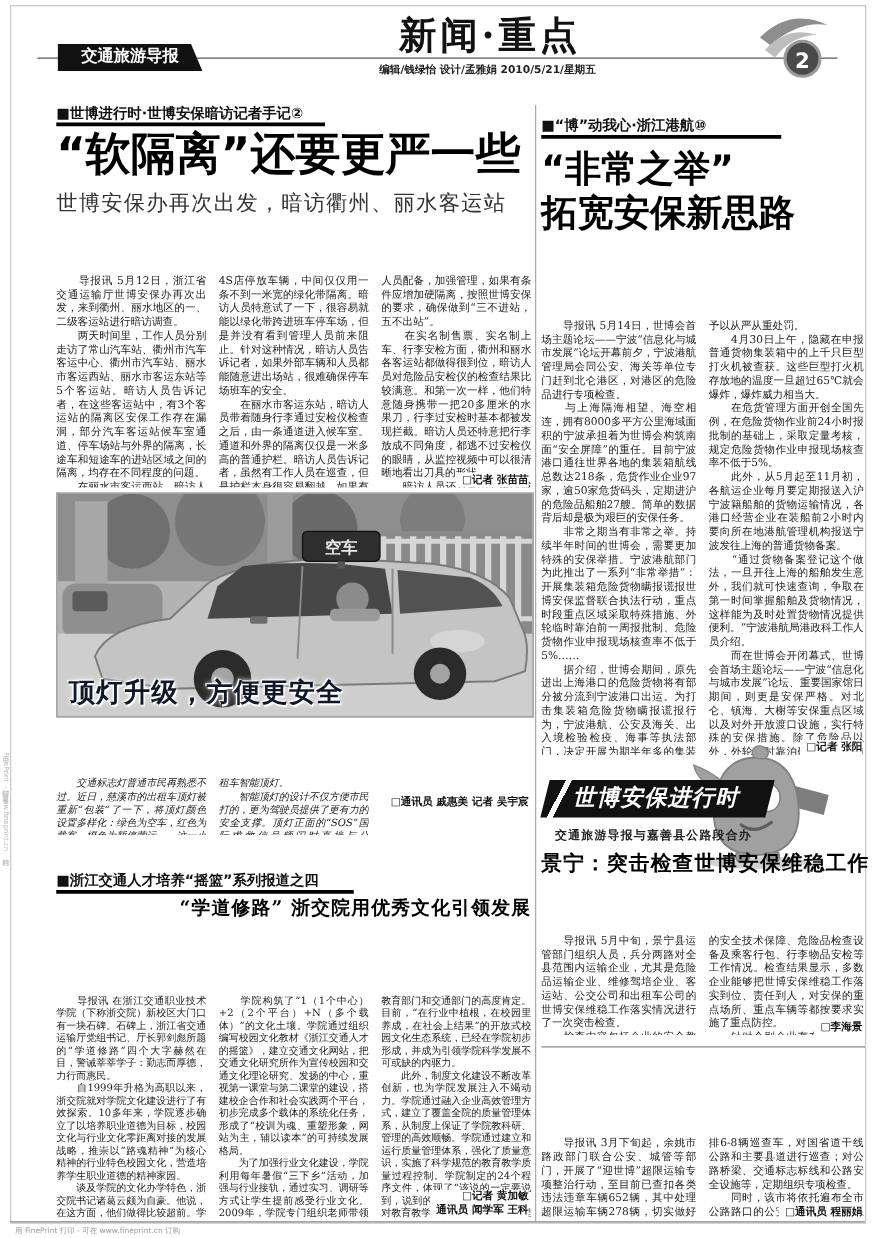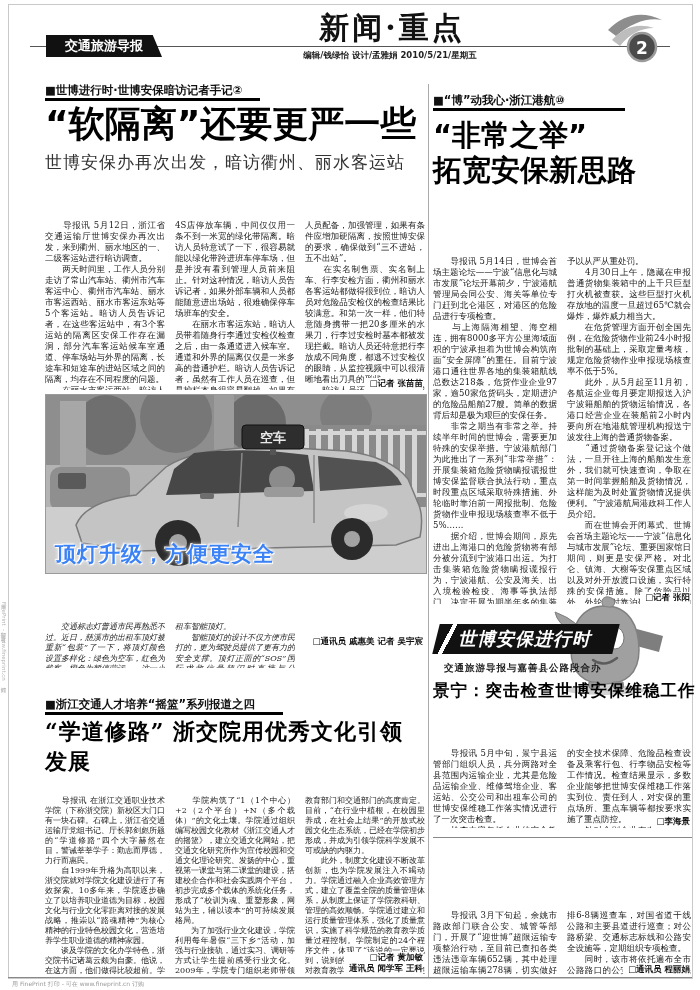--- a/index.html
+++ b/index.html
@@ -29,21 +29,21 @@
   .b-cap .col{width:120px;font-size:8px;line-height:10.5px;font-style:italic;}
   .byline{position:absolute;right:2px;bottom:0;background:#fff;padding-left:5px;
           font-weight:bold;font-size:8.5px;font-family:"DejaVu Sans",sans-serif;}
   .byline2{text-align:right;line-height:11px;}
   .vdivider{left:428px;top:84px;width:1px;height:893px;background:#aaa;}
   .hdiv-right{left:433px;top:837px;width:259px;height:1px;background:#888;}
   .bottom-rule{left:8px;top:977px;width:684px;height:1px;background:#888;}
   .photo-box{left:45px;top:394px;width:380px;height:178px;border:1px solid #9a9a9a;
              background:#bdbdbd;overflow:hidden;}
   .photo-cap{left:55px;top:540px;font-family:"DejaVu Sans",sans-serif;font-weight:bold;
-             font-size:21px;color:#3b82f6;letter-spacing:1px;
+             font-size:21px;color:#0f172a;letter-spacing:1px;
              text-shadow:0 0 3px #fff,0 0 5px #fff,1px 1px 0 #fff,-1px -1px 0 #fff;}
   .badge{left:436px;top:624px;width:180px;height:30px;background:
          linear-gradient(105deg,#111 0 7%,#fff 7% 9.5%,#111 9.5% 100%);
          transform:skewX(-14deg);color:#fff;font-family:"DejaVu Sans",sans-serif;
          font-weight:bold;font-size:18px;line-height:30px;text-align:center;letter-spacing:1px;}
   .badge-sub{left:444px;top:662px;font-family:"DejaVu Sans",sans-serif;font-weight:bold;
              font-size:9.5px;color:#222;letter-spacing:1px;}
   .sec-head{font-family:"DejaVu Serif",serif;font-weight:bold;font-size:16.5px;
             letter-spacing:1px;color:#000;}
   .wm{font-family:"DejaVu Sans",sans-serif;font-size:6px;color:#999;}
@@ -142,21 +142,21 @@
     <div class="col">　　交通标志灯普通市民再熟悉不过。近日，慈溪市的出租车顶灯被重新“包装”了一下，将顶灯颜色设置多样化：绿色为空车，红色为载客，橙色为暂停营运……这一小小改变给市民带来了大大的方便。
 　　5月14日，慈溪市运管处给20辆出租车换上了升级改造的出</div>
     <div class="col">租车智能顶灯。
 　　智能顶灯的设计不仅方便市民打的，更为驾驶员提供了更有力的安全支撑。顶灯正面的“SOS”国际求救信号频闪时直接与公安“110”对接，顶灯旁的白色灯也将同步频闪，一旦发生威胁司机安全的情况，一看顶灯便知。
 　　“此次升级后的智能顶灯更</div>
     <div class="byline" style="bottom:20px">□通讯员 戚惠美 记者 吴宇宸</div>
   </div>
 
   <div class="abs kicker" style="left:45px;top:697px">■浙江交通人才培养“摇篮”系列报道之四</div>
   <div class="abs kbar" style="left:45px;top:712px;width:238px"></div>
-  <div class="abs headline" style="left:45px;top:717px;width:380px;font-size:22px;letter-spacing:1px;text-align:left;font-family:'DejaVu Serif',serif">“学道修路” 浙交院用优秀文化引领发展</div>
+  <div class="abs headline" style="left:45px;top:717px;width:380px;font-size:15px;letter-spacing:1px;text-align:right;font-family:'DejaVu Serif',serif">“学道修路” 浙交院用优秀文化引领发展</div>
   <div class="abs cols b-main" style="left:45px;top:752px;width:380px;height:222px;font-size:8px">
     <div class="col" style="font-size:8px;line-height:10px">　　导报讯 在浙江交通职业技术学院（下称浙交院）新校区大门口有一块石碑。石碑上，浙江省交通运输厅党组书记、厅长郭剑彪所题的“学道修路”四个大字赫然在目，警诫莘莘学子：勤志而厚德，力行而惠民。
 　　自1999年升格为高职以来，浙交院就对学院文化建设进行了有效探索。10多年来，学院逐步确立了以培养职业道德为目标，校园文化与行业文化零距离对接的发展战略，推崇以“路魂精神”为核心精神的行业特色校园文化，营造培养学生职业道德的精神家园。
 　　谈及学院的文化办学特色，浙交院书记诸葛云颇为自豪。他说，在这方面，他们做得比较超前。学院一直坚持把校园文化与行业文化相结合，加强学生职业道德教育，强调“在行业中植根，在校园里养成，在社会上结果”的开放式校园文化理念，让学生们尽快融入到工作发展中去。</div>
     <div class="col" style="font-size:8px;line-height:10px">　　学院构筑了“1（1个中心）+2（2个平台）+N（多个载体）”的文化土壤。学院通过组织编写校园文化教材《浙江交通人才的摇篮》，建立交通文化网站，把交通文化研究所作为宣传校园和交通文化理论研究、发扬的中心，重视第一课堂与第二课堂的建设，搭建校企合作和社会实践两个平台，初步完成多个载体的系统化任务，形成了“校训为魂、重塑形象，网站为主，辅以读本”的可持续发展格局。
 　　为了加强行业文化建设，学院利用每年暑假“三下乡”活动，加强与行业接轨，通过实习、调研等方式让学生提前感受行业文化。2009年，学院专门组织老师带领部分学生赴嘉兴感受乍浦口发展过程中的一些课题展示调研，取得了良好的效果。学院还创新性地将廉政文化教育引入校园，通过演讲、征文、图片展、报告会等形式加强对学生的思想道德教育，为学生进入社会提前筑牢廉洁防线，这一做法得到了</div>
     <div class="col" style="font-size:8px;line-height:10px">教育部门和交通部门的高度肯定。目前，“在行业中植根，在校园里养成，在社会上结果”的开放式校园文化生态系统，已经在学院初步形成，并成为引领学院科学发展不可或缺的内驱力。
 　　此外，制度文化建设不断改革创新，也为学院发展注入不竭动力。学院通过融入企业高效管理方式，建立了覆盖全院的质量管理体系，从制度上保证了学院教科研、管理的高效顺畅。学院通过建立和运行质量管理体系，强化了质量意识，实施了科学规范的教育教学质量过程控制。学院制定的24个程序文件，体现了“该说的一定要说到，说到的一定要做到”的理念，对教育教学组织、实施、检查过程的每个环节进行了控制，并在每个程序中明确需要遵守的规范性文件，在工作完成后都留下质量记录，体现“无记录，无行为”的理念。</div>
     <div class="byline byline2">
       <div>□记者 黄加敏</div>

